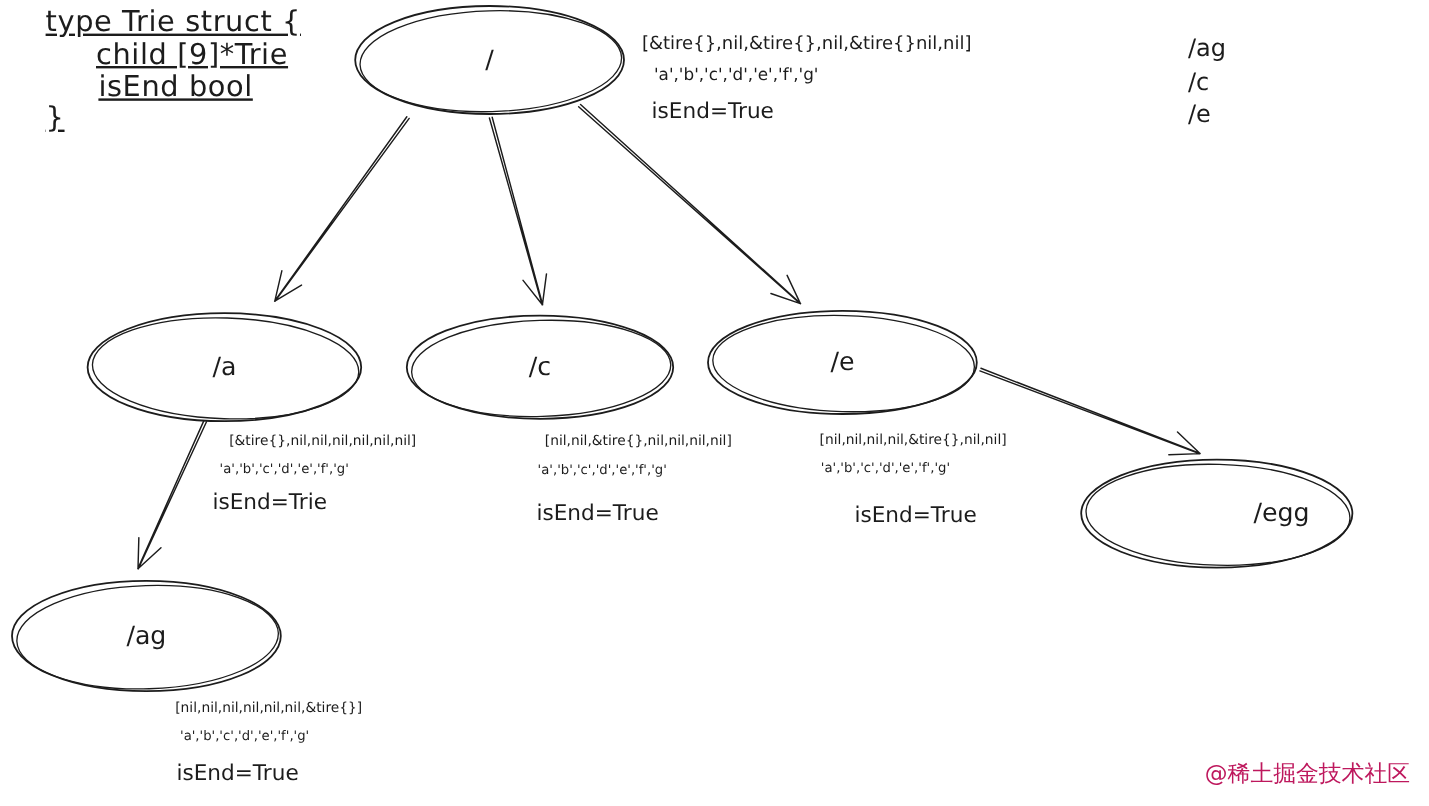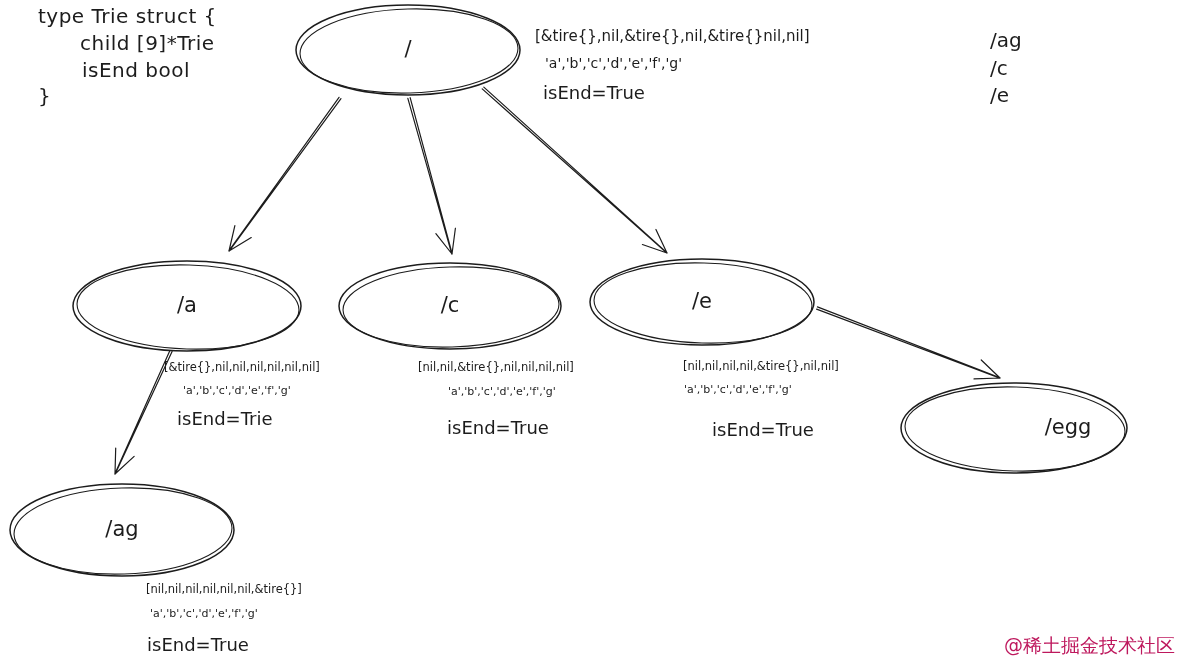--- a/index.html
+++ b/index.html
@@ -31,21 +31,21 @@
   .node-shape ellipse.inner {
     fill: none;
     stroke-width: 1.1;
   }
   .t {
     position: absolute;
     white-space: nowrap;
     color: #1c1c1c;
     line-height: 1.2;
   }
-  .code { font-size: 20px; letter-spacing: 0.5px; }
+  .code { font-size: 24px; letter-spacing: 0.5px; text-decoration: underline; }
   .node-label {
     font-size: 21px;
     transform: translate(-50%, -50%);
   }
   .ann-array  { font-size: 11.5px; }
   .ann-letters{ font-size: 11px; }
   .ann-isend  { font-size: 18px; }
   .root-array  { font-size: 15px; text-align: center; }
   .root-letters{ font-size: 14px; }
   .root-isend  { font-size: 18px; }
@@ -105,25 +105,25 @@
   <div class="t node-label" style="left:1068px; top:428px;">/egg</div>
 
   <div class="t root-array" style="left:535px; top:27px;">[&amp;tire{},nil,&amp;tire{},nil,&amp;tire{}nil,nil]</div>
   <div class="t root-letters" style="left:545px; top:55px;">'a','b','c','d','e','f','g'</div>
   <div class="t root-isend" style="left:543px; top:82px;">isEnd=True</div>
 
   <div class="t path-item" style="left:990px; top:28px;">/ag</div>
   <div class="t path-item" style="left:990px; top:56px;">/c</div>
   <div class="t path-item" style="left:990px; top:83px;">/e</div>
 
-  <div class="t ann-array" style="left:164px; top:361px;">[&amp;tire{},nil,nil,nil,nil,nil,nil]</div>
+  <div class="t ann-array" style="left:191px; top:361px;">[&amp;tire{},nil,nil,nil,nil,nil,nil]</div>
   <div class="t ann-letters" style="left:183px; top:384px;">'a','b','c','d','e','f','g'</div>
   <div class="t ann-isend" style="left:177px; top:408px;">isEnd=Trie</div>
 
-  <div class="t ann-array" style="left:418px; top:361px;">[nil,nil,&amp;tire{},nil,nil,nil,nil]</div>
+  <div class="t ann-array" style="left:454px; top:361px;">[nil,nil,&amp;tire{},nil,nil,nil,nil]</div>
   <div class="t ann-letters" style="left:448px; top:385px;">'a','b','c','d','e','f','g'</div>
   <div class="t ann-isend" style="left:447px; top:417px;">isEnd=True</div>
 
   <div class="t ann-array" style="left:683px; top:360px;">[nil,nil,nil,nil,&amp;tire{},nil,nil]</div>
   <div class="t ann-letters" style="left:684px; top:383px;">'a','b','c','d','e','f','g'</div>
   <div class="t ann-isend" style="left:712px; top:419px;">isEnd=True</div>
 
   <div class="t ann-array" style="left:146px; top:583px;text-align:center;">[nil,nil,nil,nil,nil,nil,&amp;tire{}]</div>
   <div class="t ann-letters" style="left:150px; top:607px;">'a','b','c','d','e','f','g'</div>
   <div class="t ann-isend" style="left:147px; top:634px;">isEnd=True</div>

